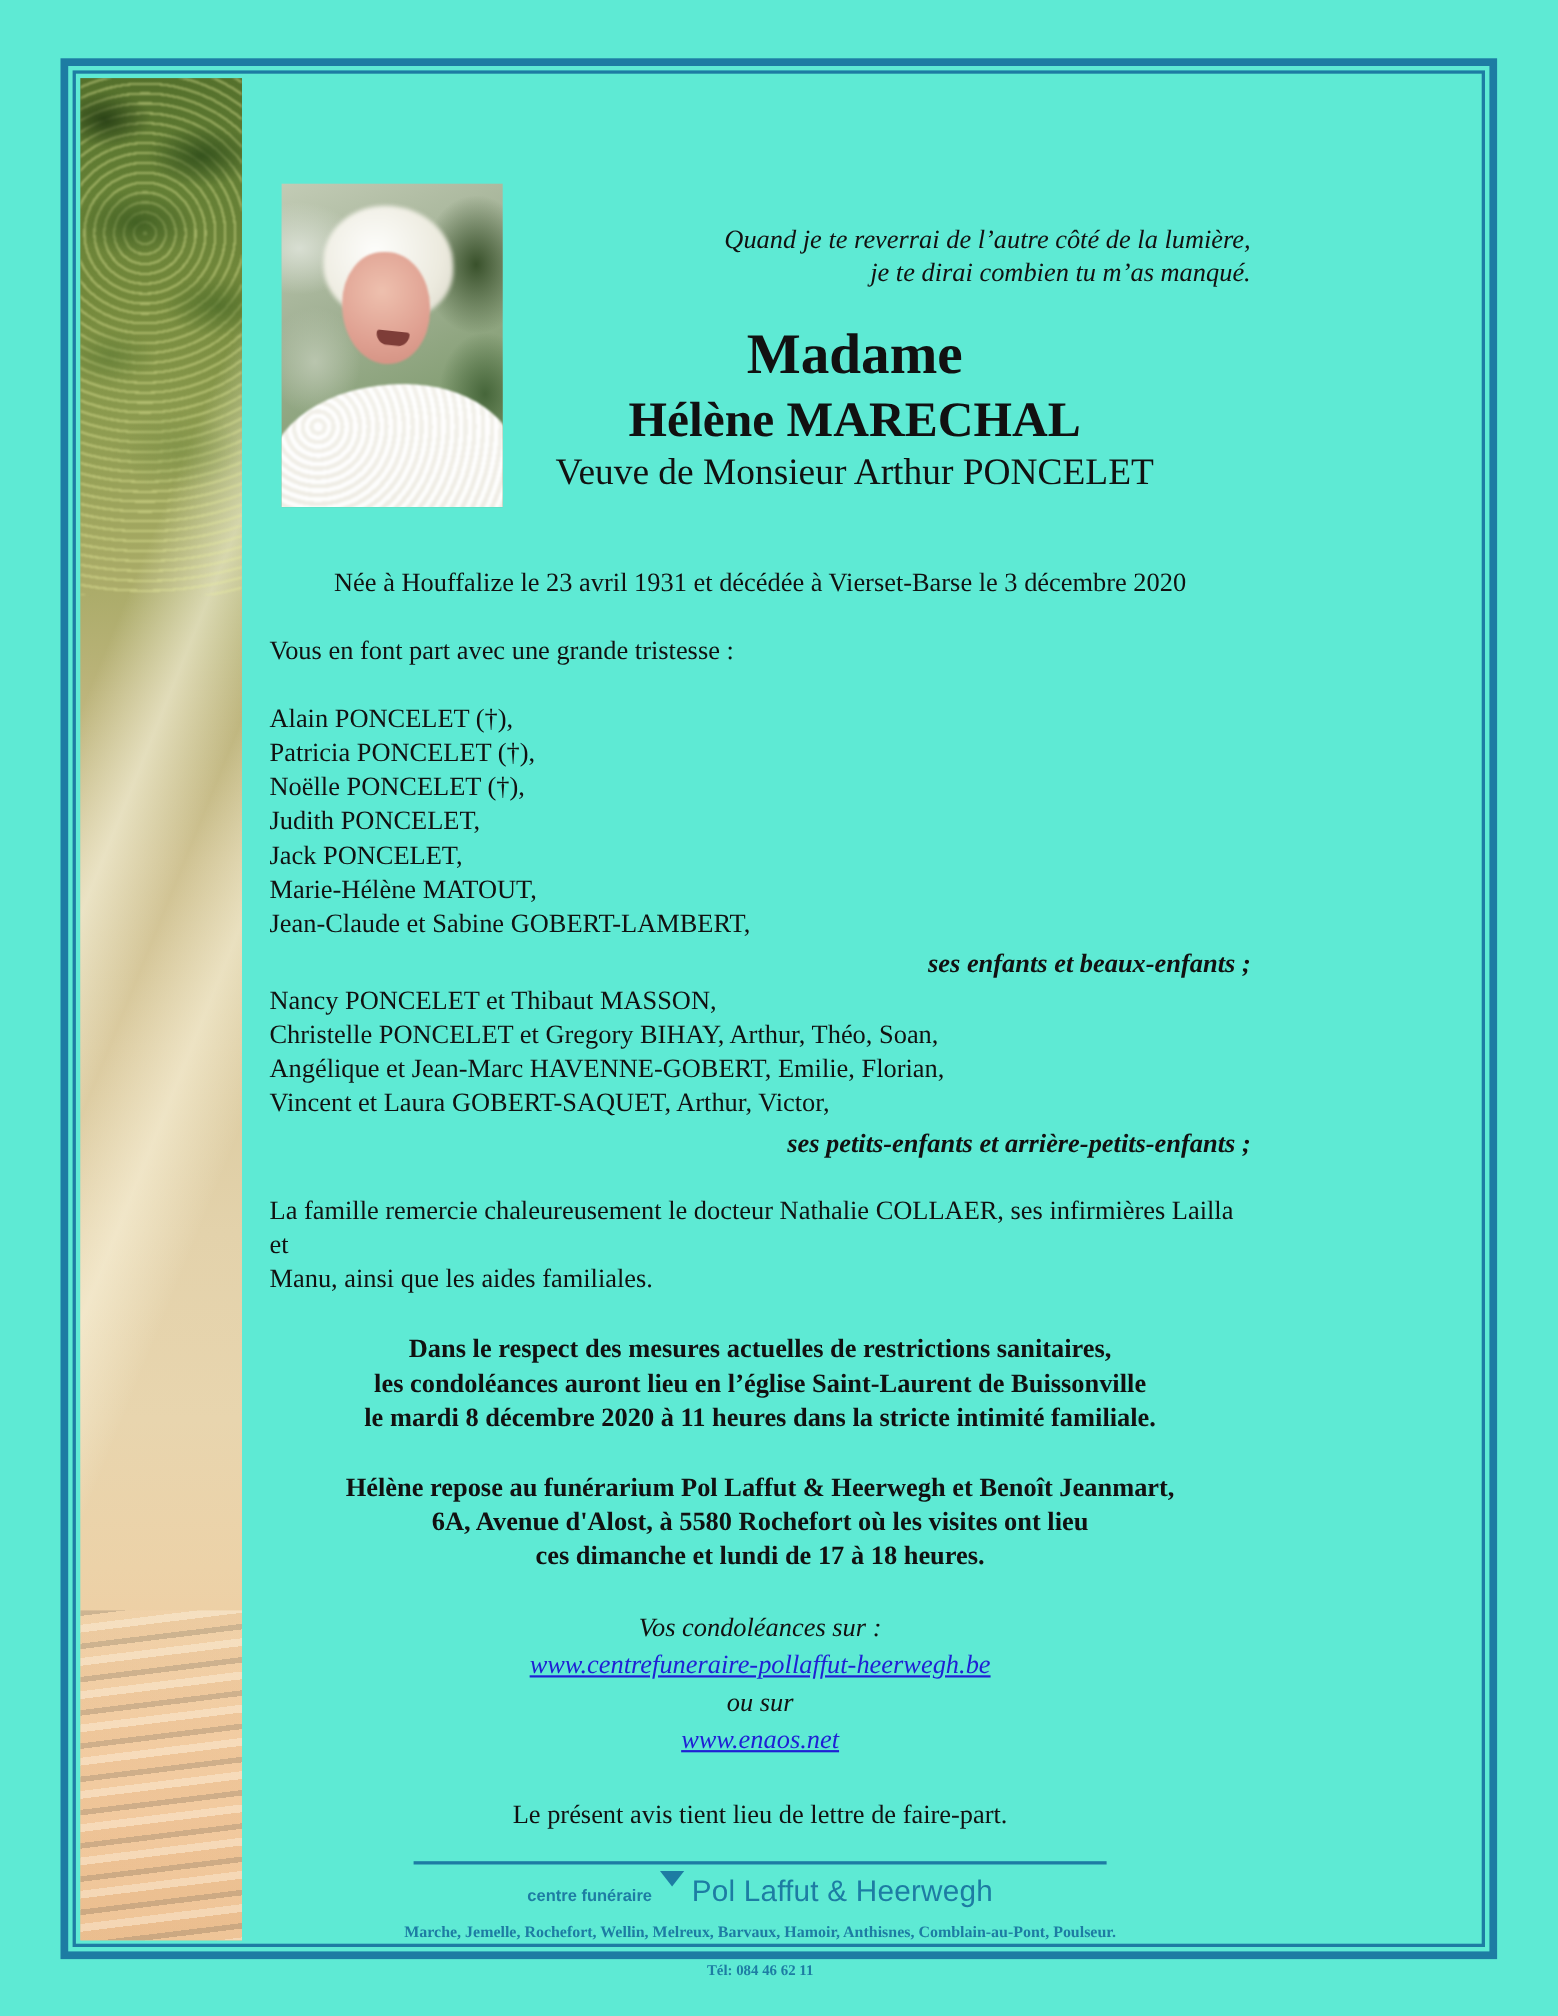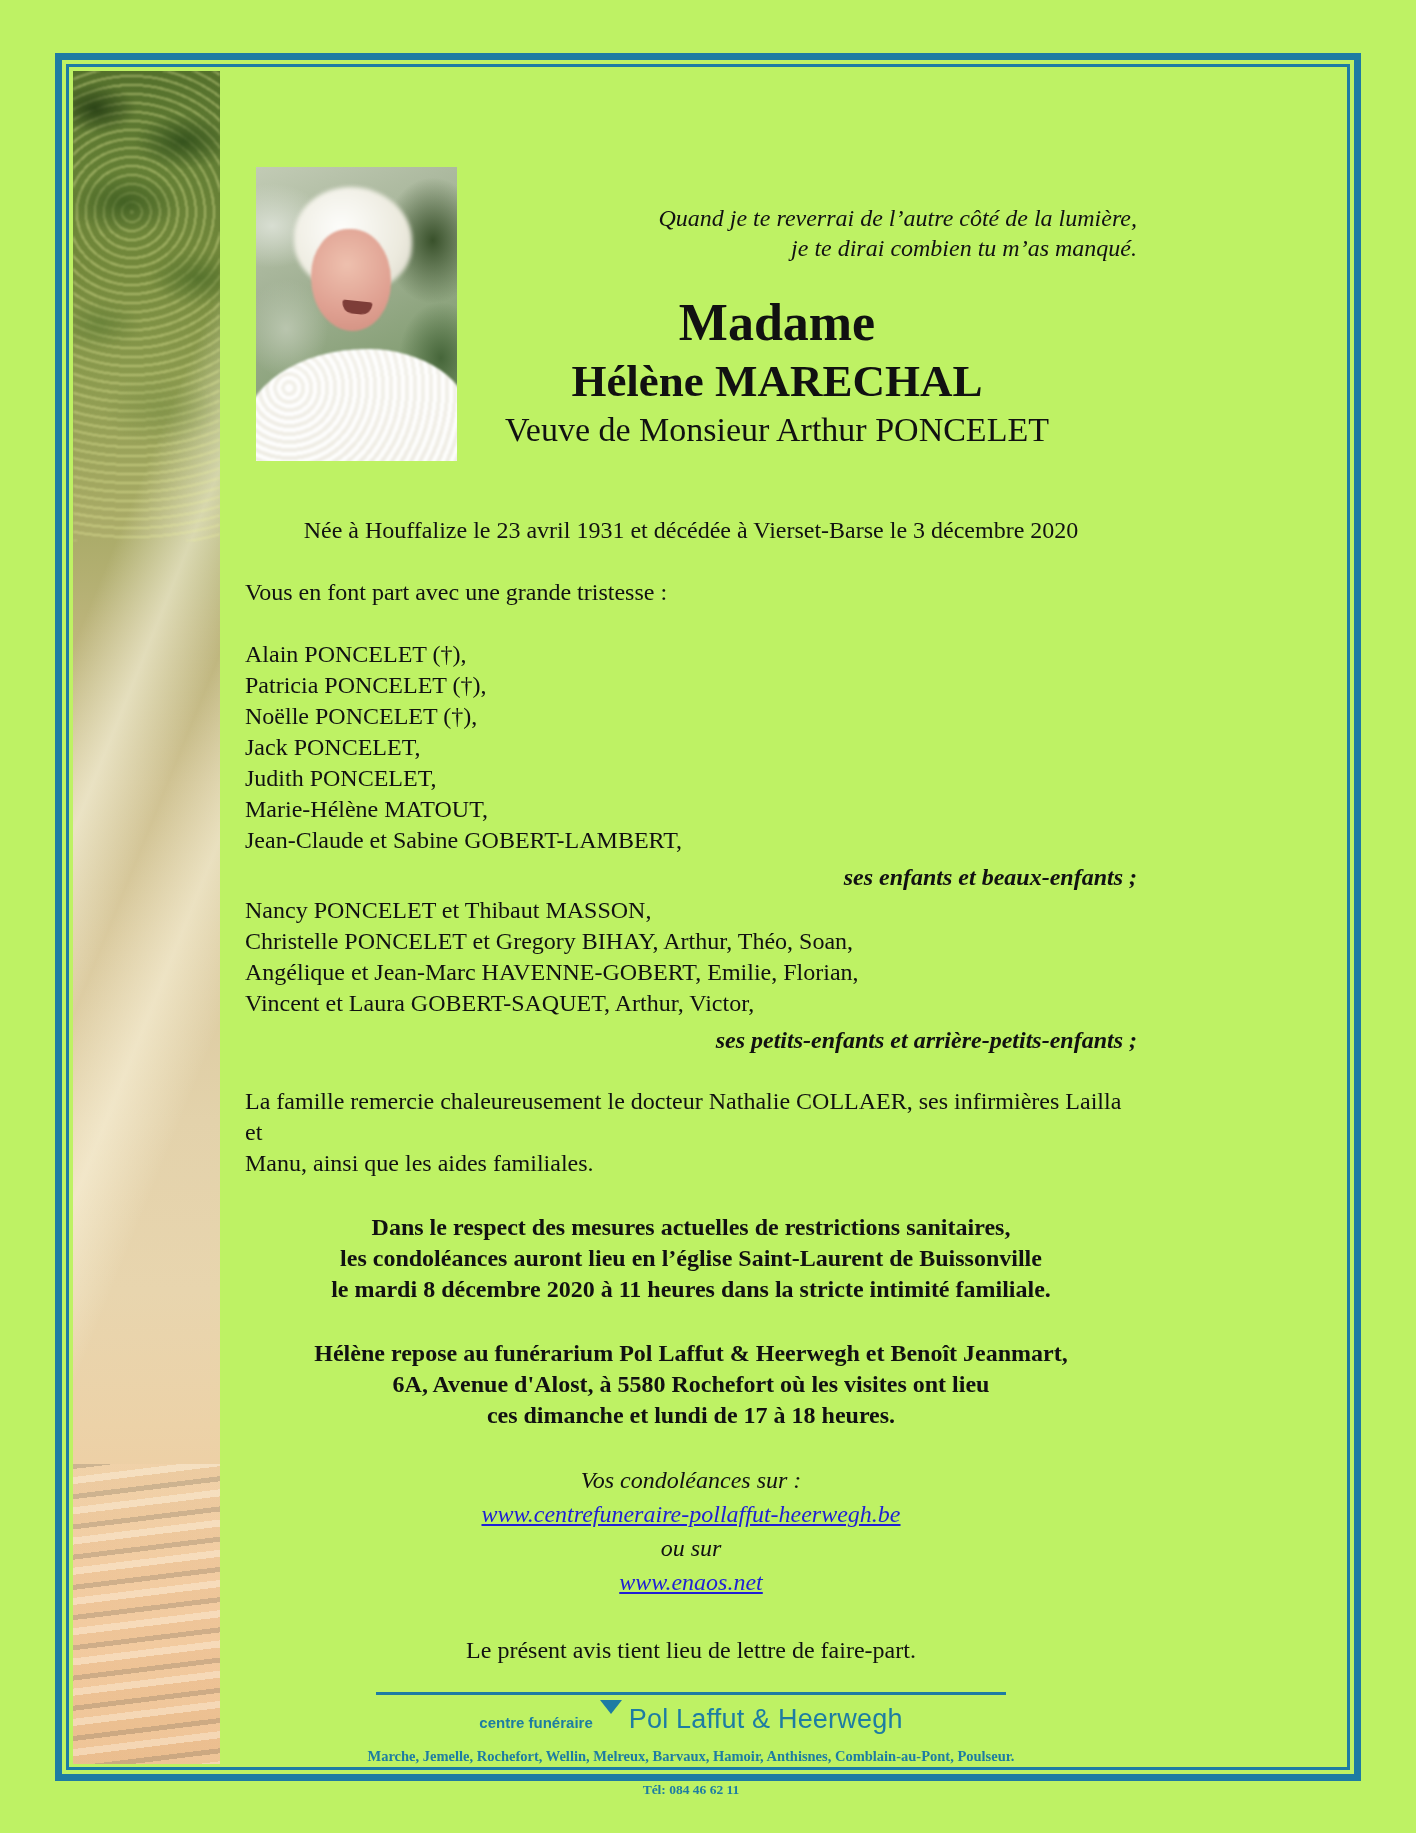--- a/index.html
+++ b/index.html
@@ -4,21 +4,21 @@
 <style>
   :root{
     --frame:#1d7ca3;
     --brand:#1d7ca3;
     --link:#1f1fd4;
     --ink:#111111;
   }
   *{box-sizing:border-box;margin:0;padding:0;}
   html,body{background:#ffffff;}
   body{width:1416px;height:1833px;position:relative;font-family:"Liberation Serif",serif;color:var(--ink);}
-  .page{position:absolute;inset:0;background:#bef264;}
+  .page{position:absolute;inset:0;background:#5eead4;}
 
   
   .frame{
     position:absolute;left:66px;top:64px;width:1284px;height:1706px;
     border:3px solid var(--frame);
     outline:7px solid var(--frame);
     outline-offset:4px;
   }
 
   
@@ -131,22 +131,22 @@
       </div>
 
       <div class="birth-line">Née à Houffalize le 23 avril 1931 et décédée à Vierset-Barse le 3 décembre 2020</div>
 
       <div class="intro">Vous en font part avec une grande tristesse :</div>
 
       <div class="names">
         <div>Alain PONCELET (†),</div>
         <div>Patricia PONCELET (†),</div>
         <div>Noëlle PONCELET (†),</div>
+        <div>Judith PONCELET,</div>
         <div>Jack PONCELET,</div>
-        <div>Judith PONCELET,</div>
         <div>Marie-Hélène MATOUT,</div>
         <div>Jean-Claude et Sabine GOBERT-LAMBERT,</div>
       </div>
 
       <div class="right-label">ses enfants et beaux-enfants ;</div>
 
       <div class="names" style="margin-top:0;">
         <div>Nancy PONCELET et Thibaut MASSON,</div>
         <div>Christelle PONCELET et Gregory BIHAY, Arthur, Théo, Soan,</div>
         <div>Angélique et Jean-Marc HAVENNE-GOBERT, Emilie, Florian,</div>

